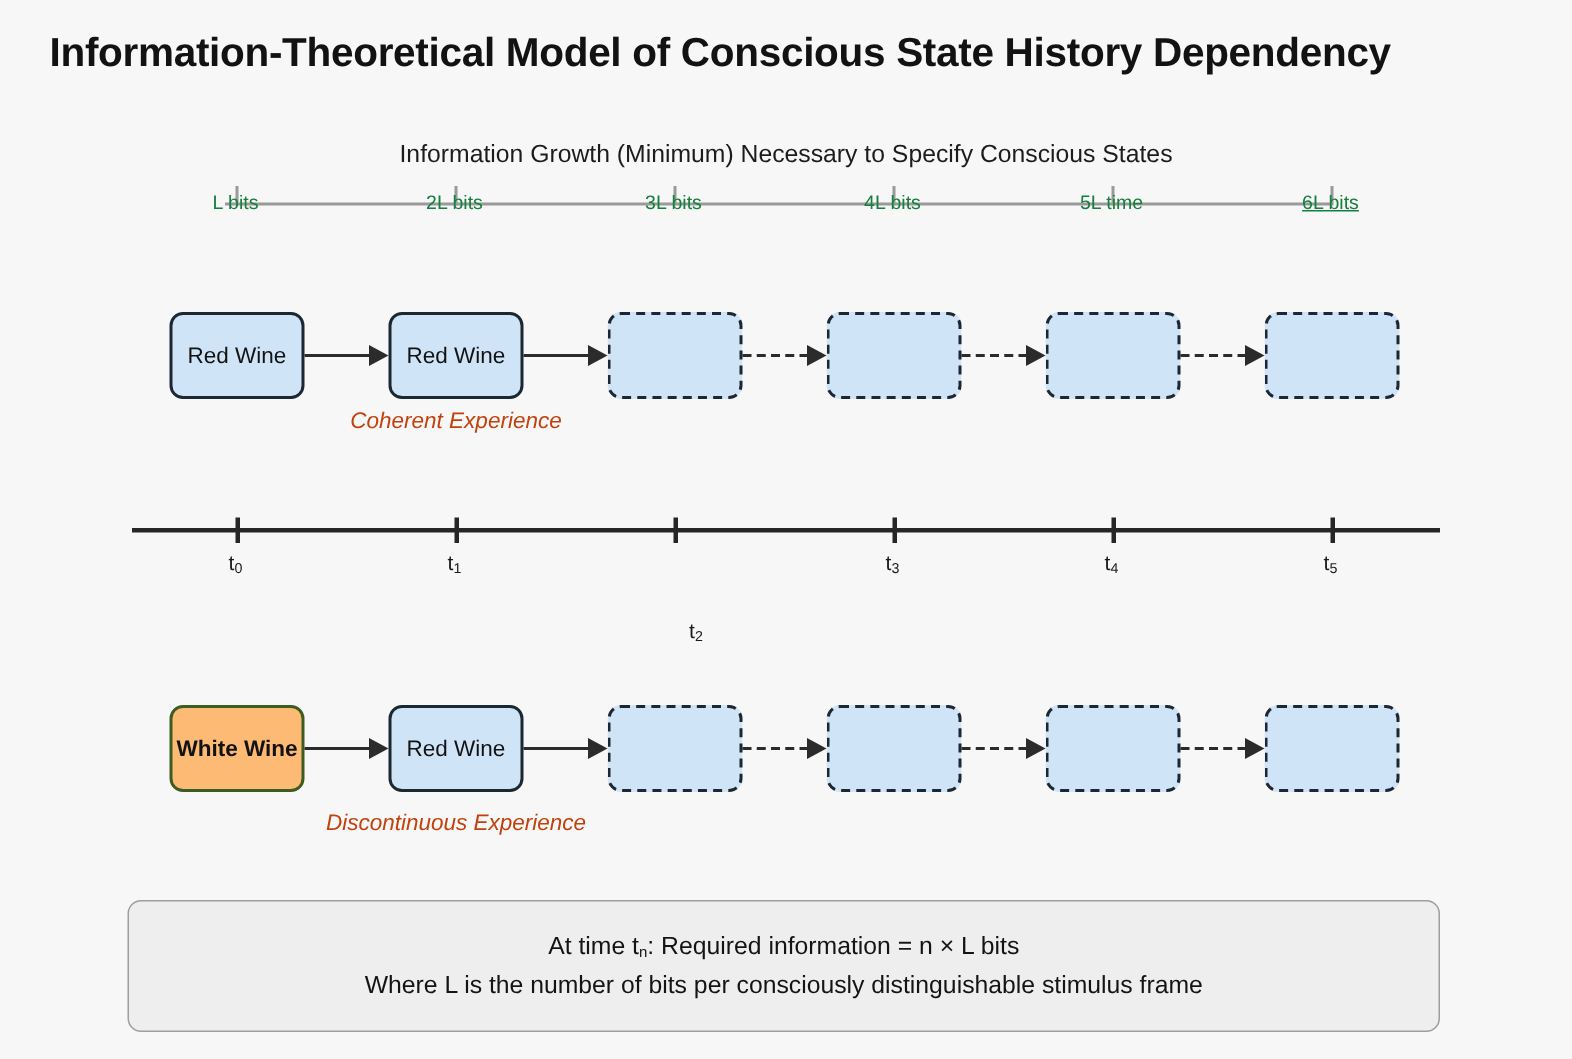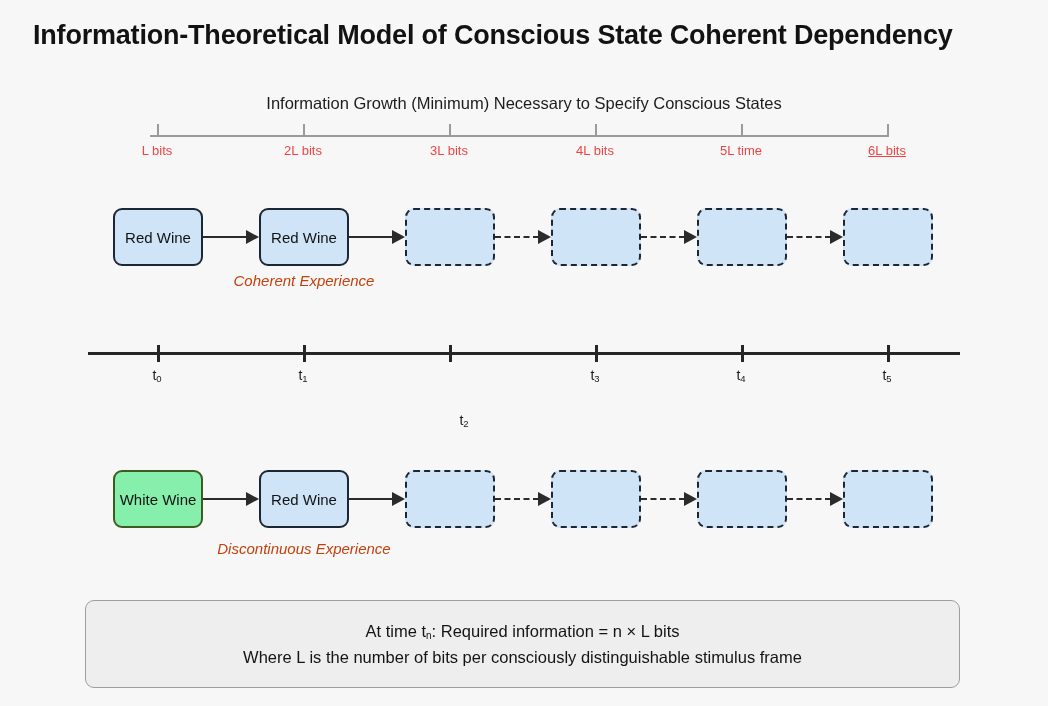--- a/index.html
+++ b/index.html
@@ -61,26 +61,26 @@
   }
   .ruler-tick {
     position: absolute;
     top: 0;
     width: 2px;
     height: 13px;
     background: #9a9a9a;
   }
   .ruler-label {
     position: absolute;
-    top: 143px;
+    top: 127px;
     width: 120px;
     margin-left: -60px;
     text-align: center;
     font-size: 13px;
-    color: #ef4444;
+    color: #15803d;
   }
 
   
   .flow-row {
     position: absolute;
     left: 0;
     width: 1048px;
     height: 58px;
   }
   #flow-row-top { top: 208px; }
@@ -97,22 +97,23 @@
     justify-content: center;
     font-size: 15px;
     color: #121212;
     white-space: nowrap;
   }
   .node-box.solid-blue {
     background: #cfe4f7;
     border: 2px solid #1c2733;
   }
   .node-box.solid-green {
-    background: #86efac;
+    background: #fdba74;
     border: 2px solid #3d5c21;
+    font-weight: bold;
   }
   .node-box.ghost {
     background: #cfe4f7;
     border: 2.5px dashed #1c2733;
   }
 
   
   .arrow {
     position: absolute;
     height: 16px;
@@ -218,21 +219,21 @@
     vertical-align: baseline;
     position: relative;
     bottom: -2px;
   }
 </style>
 </head>
 <body>
 
 <div id="canvas">
 
-  <div id="page-title">Information-Theoretical Model of Conscious State Coherent Dependency</div>
+  <div id="page-title">Information-Theoretical Model of Conscious State History Dependency</div>
 
   <div id="scale-caption">Information Growth (Minimum) Necessary to Specify Conscious States</div>
 
   <div id="ruler">
     <div class="ruler-line"></div>
   <div class="ruler-tick" style="left: 7px;"></div>
       <div class="ruler-tick" style="left: 153px;"></div>
       <div class="ruler-tick" style="left: 299px;"></div>
       <div class="ruler-tick" style="left: 445px;"></div>
       <div class="ruler-tick" style="left: 591px;"></div>

